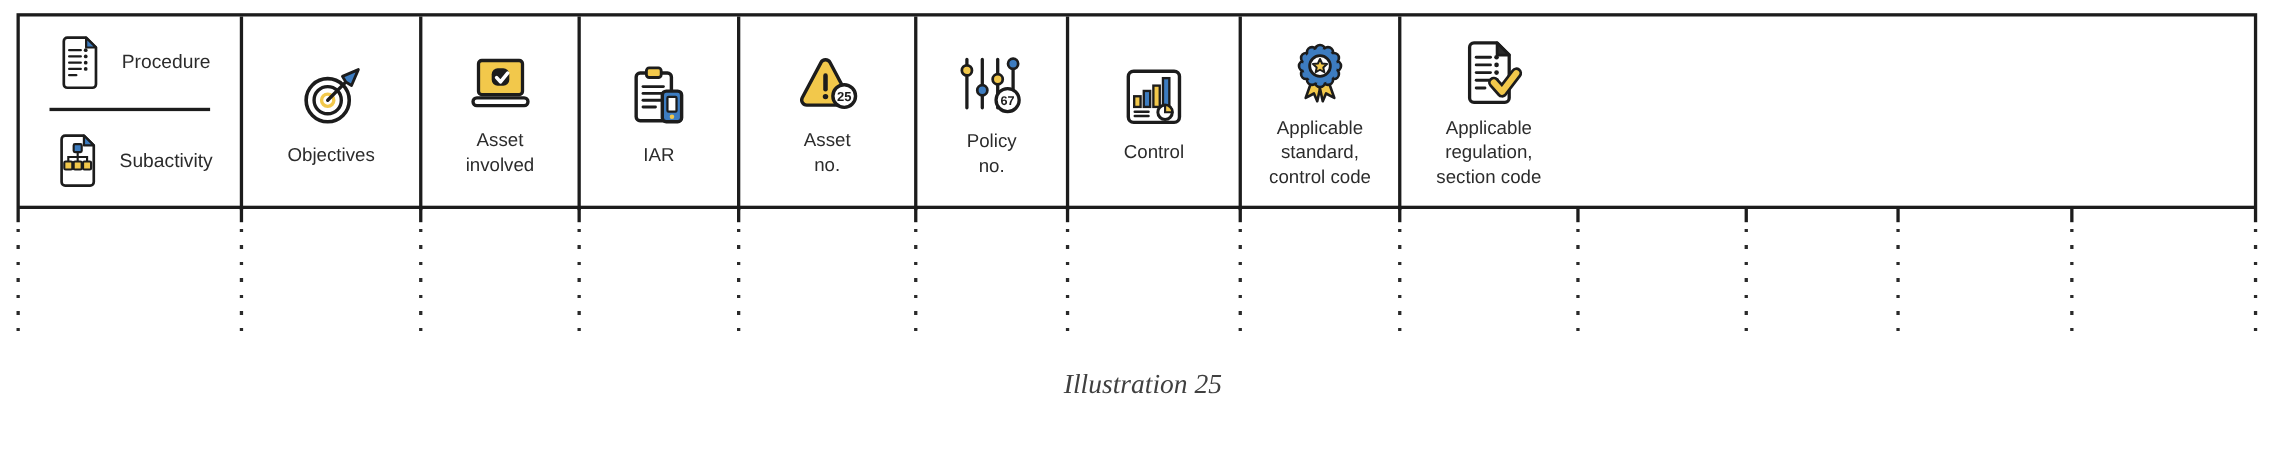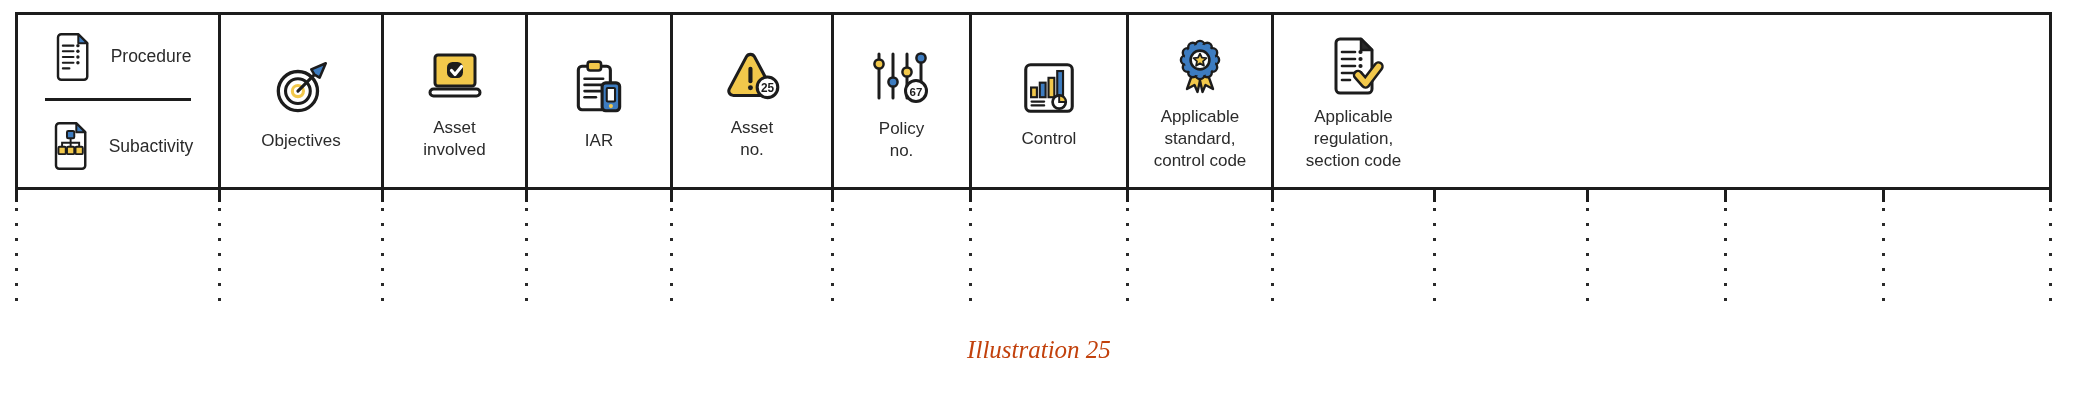--- a/index.html
+++ b/index.html
@@ -47,21 +47,21 @@
   .stub{height:12px;background:#1c1c1c;}
   .dots{
     margin-top:6px;height:93px;width:3px;
     background-image:repeating-linear-gradient(to bottom,#2a2a2a 0px,#2a2a2a 3px,transparent 3px,transparent 15px);
   }
   .caption{
     position:absolute;left:0;right:0;top:336px;
     text-align:center;
     font-family:"Liberation Serif", serif;
     font-style:italic;
-    font-size:25px;color:#c2410c;
+    font-size:25px;color:#404040;
   }
   svg text{font-family:"Liberation Sans", sans-serif;font-weight:bold;}
 </style>
 </head>
 <body>
 
 <div class="page">
 
   <div class="htable">
 

